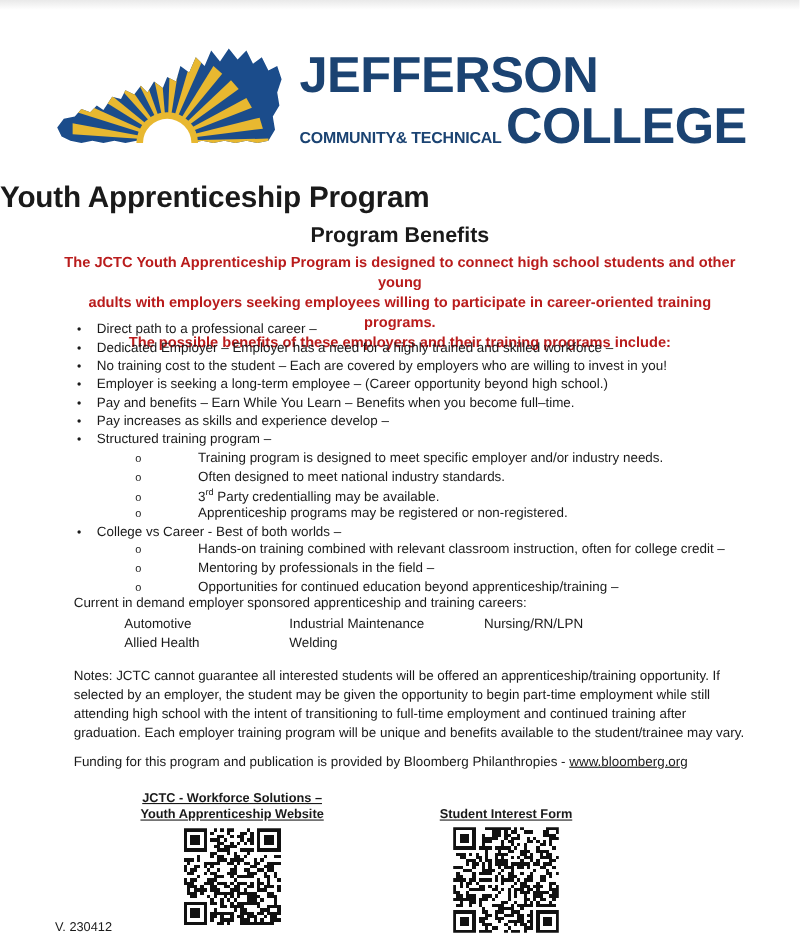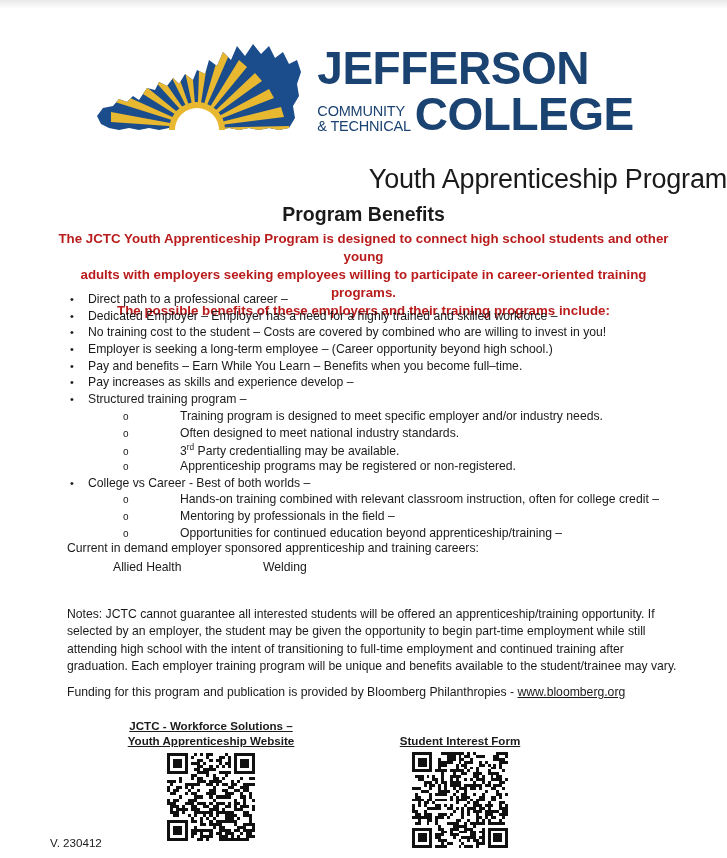--- a/index.html
+++ b/index.html
@@ -56,43 +56,43 @@
     line-height: 0.95;
   }
   .wm-bottom {
     display: flex;
     align-items: flex-end;
     gap: 4px;
     margin-top: 2px;
   }
   .wm-small {
     display: flex;
-    flex-direction: column;
+    flex-direction: row;
     font-size: 14.5px;
-    font-weight: normal;
+    font-weight: bold;
     color: #1b4372;
     line-height: 1.05;
     letter-spacing: -0.2px;
     padding-bottom: 2px;
   }
   .wm-college {
     font-size: 46px;
     font-weight: bold;
     letter-spacing: -0.5px;
     color: #1b4372;
     line-height: 0.95;
   }
 
   
   .doc-title {
     position: absolute;
     top: 164px; left: 0; width: 727px;
-    text-align: right;
+    text-align: left;
     font-size: 27px;
-    font-weight: normal;
+    font-weight: bold;
     color: #1a1a1a;
     letter-spacing: -0.2px;
   }
   .doc-subtitle {
     position: absolute;
     top: 203px; left: 0; width: 727px;
     text-align: center;
     font-size: 19.5px;
     font-weight: bold;
     color: #1a1a1a;
@@ -280,21 +280,21 @@
       <div class="bullet-row lvl1">
         <span class="marker">•</span>
         <span class="txt">Direct path to a professional career –</span>
       </div>
       <div class="bullet-row lvl1">
         <span class="marker">•</span>
         <span class="txt">Dedicated Employer – Employer has a need for a highly trained and skilled workforce –</span>
       </div>
       <div class="bullet-row lvl1">
         <span class="marker">•</span>
-        <span class="txt">No training cost to the student – Costs are covered by combined who are willing to invest in you!</span>
+        <span class="txt">No training cost to the student – Each are covered by employers who are willing to invest in you!</span>
       </div>
       <div class="bullet-row lvl1">
         <span class="marker">•</span>
         <span class="txt">Employer is seeking a long-term employee – (Career opportunity beyond high school.)</span>
       </div>
       <div class="bullet-row lvl1">
         <span class="marker">•</span>
         <span class="txt">Pay and benefits – Earn While You Learn – Benefits when you become full–time.</span>
       </div>
       <div class="bullet-row lvl1">
@@ -334,20 +334,26 @@
         <span class="txt">Mentoring by professionals in the field –</span>
       </div>
       <div class="bullet-row lvl2">
         <span class="marker">o</span>
         <span class="txt">Opportunities for continued education beyond apprenticeship/training –</span>
       </div>
     </div>
 
   <div class="careers-intro">Current in demand employer sponsored apprenticeship and training careers:</div>
   <div class="careers-table" id="careers-table">
+      <div class="careers-row">
+        <span class="c0"></span>
+        <span class="c1">Automotive</span>
+        <span class="c2">Industrial Maintenance</span>
+        <span class="c3">Nursing/RN/LPN</span>
+      </div>
       <div class="careers-row">
         <span class="c0"></span>
         <span class="c1">Allied Health</span>
         <span class="c3">Welding</span>
       </div>
     </div>
 
   <div class="notes">Notes:  JCTC cannot guarantee all interested students will be offered an apprenticeship/training opportunity.  If selected by an employer, the student may be given the opportunity to begin part-time employment while still attending high school with the intent of transitioning to full-time employment and continued training after graduation.  Each employer training program will be unique and benefits available to the student/trainee may vary.</div>
 
   <div class="funding">

